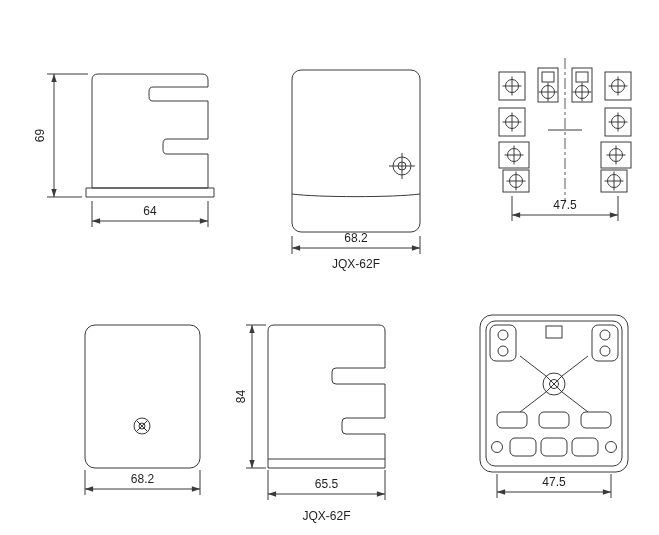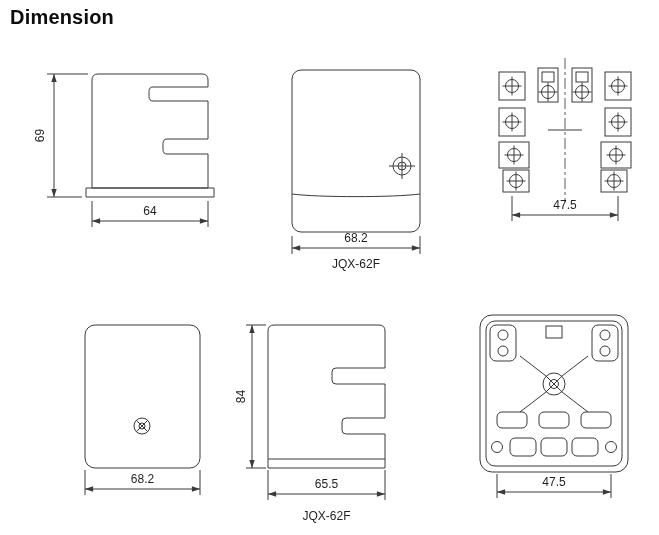--- a/index.html
+++ b/index.html
@@ -47,21 +47,20 @@
     font-size: 12px;
     fill: #1f1f1f;
     stroke: none;
   }
 </style>
 </head>
 <body>
 
 <div class="canvas">
 
-  <h1 class="page-title">Dimension</h1>
 
   <svg class="drawing" width="659" height="535" viewBox="0 0 659 535" xmlns="http://www.w3.org/2000/svg">
 
     <defs>
       <marker id="arr" viewBox="0 0 10 10" refX="9.5" refY="5" markerWidth="9" markerHeight="9" markerUnits="userSpaceOnUse" orient="auto-start-reverse">
         <path d="M0.5,2 L9.5,5 L0.5,8 Z" fill="#3a3a3a" stroke="none"></path>
       </marker>
 
       <g id="sp">
         <circle r="6.5"></circle>

